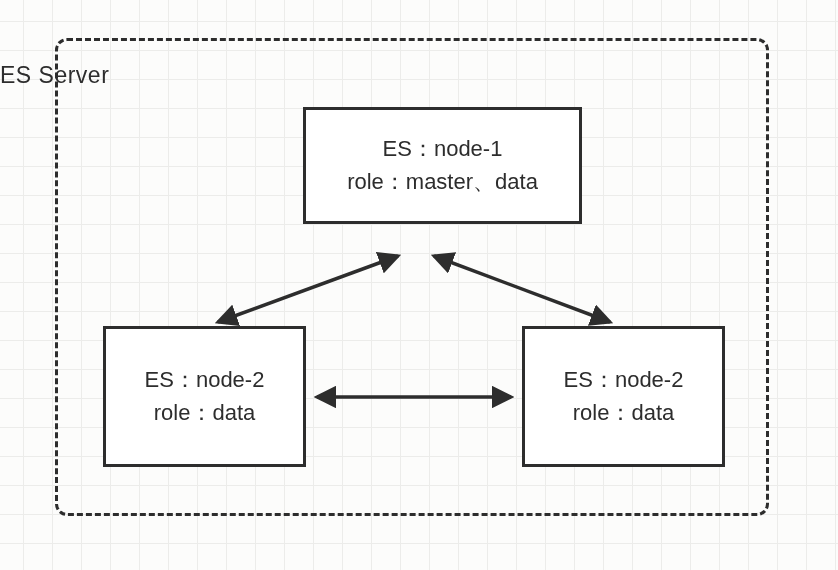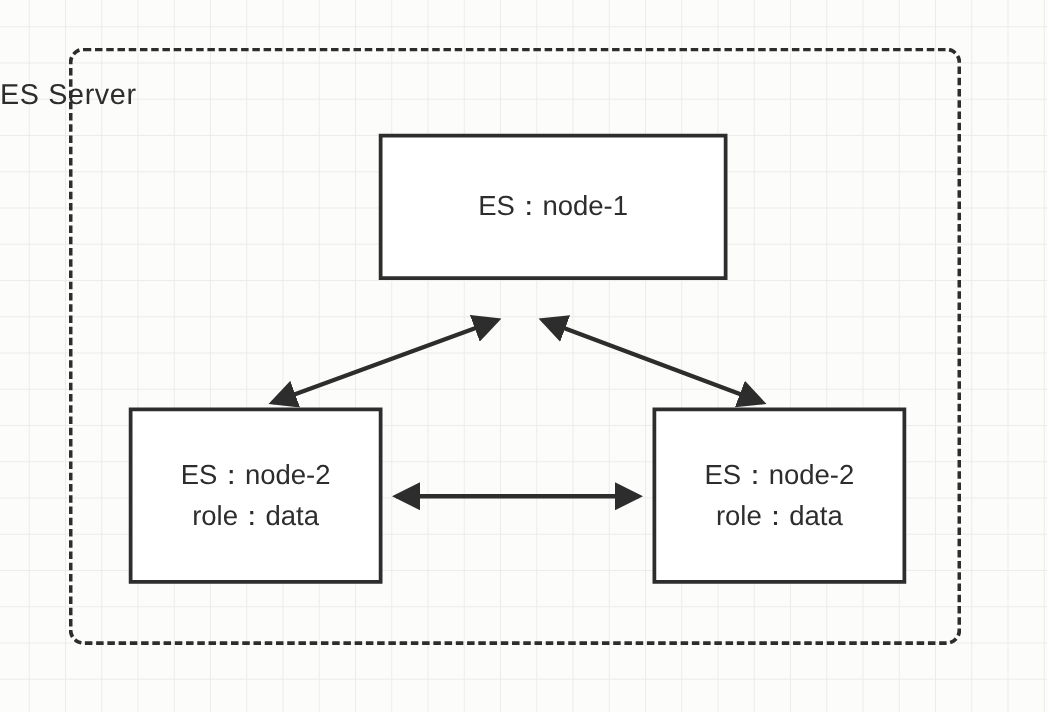--- a/index.html
+++ b/index.html
@@ -98,20 +98,21 @@
         <path d="M0,0 L10,5 L0,10 Z" fill="#2d2d2d"></path>
       </marker>
     </defs>
     <line x1="398" y1="256" x2="218" y2="322" stroke="#2d2d2d" stroke-width="3.5" marker-start="url(#arrowhead)" marker-end="url(#arrowhead)"></line>
     <line x1="434" y1="256" x2="610" y2="322" stroke="#2d2d2d" stroke-width="3.5" marker-start="url(#arrowhead)" marker-end="url(#arrowhead)"></line>
     <line x1="317" y1="397" x2="511" y2="397" stroke="#2d2d2d" stroke-width="3.5" marker-start="url(#arrowhead)" marker-end="url(#arrowhead)"></line>
   </svg>
 
   <div class="node node-1">
     <div>ES：node-1</div>
+    <div>role：master、data</div>
   </div>
 
   <div class="node node-2-left">
     <div>ES：node-2</div>
     <div>role：data</div>
   </div>
 
   <div class="node node-2-right">
     <div>ES：node-2</div>
     <div>role：data</div>

